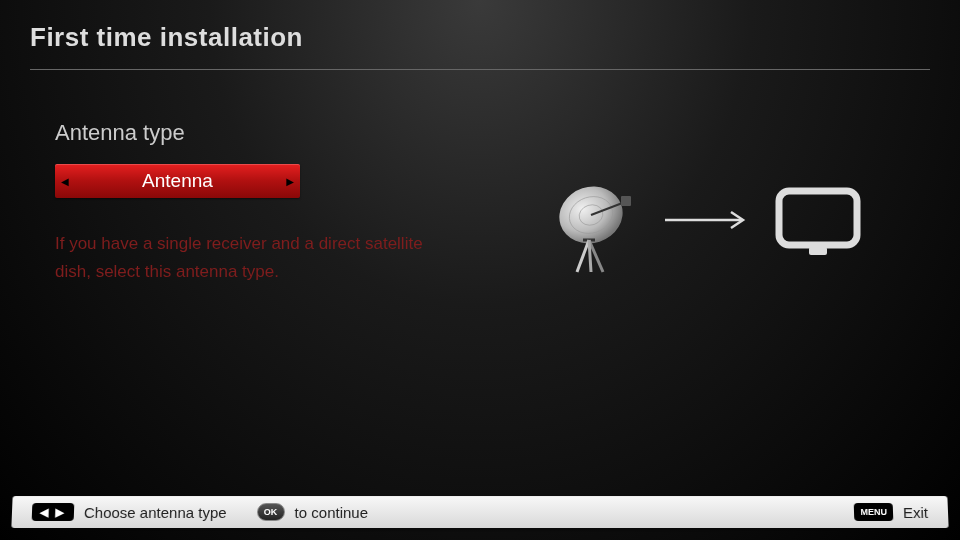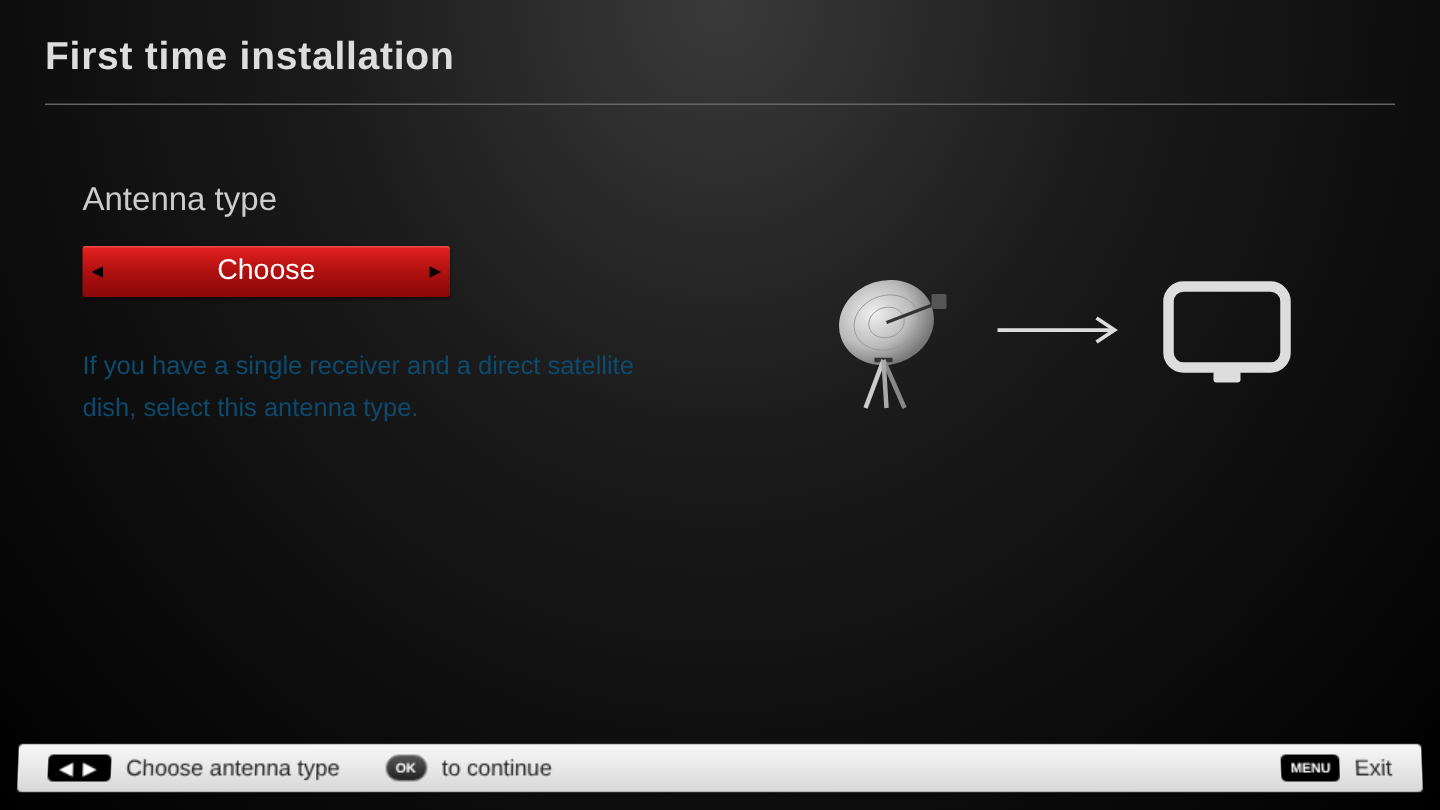--- a/index.html
+++ b/index.html
@@ -56,21 +56,21 @@
       cursor: pointer;
       user-select: none;
     }
     .selector-value {
       color: #ffffff;
       font-size: 19px;
       font-weight: normal;
     }
     .description {
       font-size: 17px;
-      color: #0c4a6e;
+      color: #7f1d1d;
       line-height: 1.65;
       max-width: 400px;
     }
     .right-panel {
       flex: 1;
       display: flex;
       align-items: flex-start;
       justify-content: center;
       padding-top: 60px;
       gap: 20px;
@@ -140,21 +140,21 @@
 <div class="header">
   <div class="title">First time installation</div>
 </div>
 <div class="divider"></div>
 
 <div class="content">
   <div class="left-panel">
     <div class="section-label">Antenna type</div>
     <div class="selector">
       <span class="selector-arrow">◀</span>
-      <span class="selector-value">Choose</span>
+      <span class="selector-value">Antenna</span>
       <span class="selector-arrow">▶</span>
     </div>
     <div class="description">If you have a single receiver and a direct satellite dish, select this antenna type.</div>
   </div>
 
   <div class="right-panel">
     <span class="dish-icon">
       <svg viewBox="0 0 90 100">
         <defs>
           <radialGradient id="dishGrad" cx="40%" cy="35%" r="65%">

